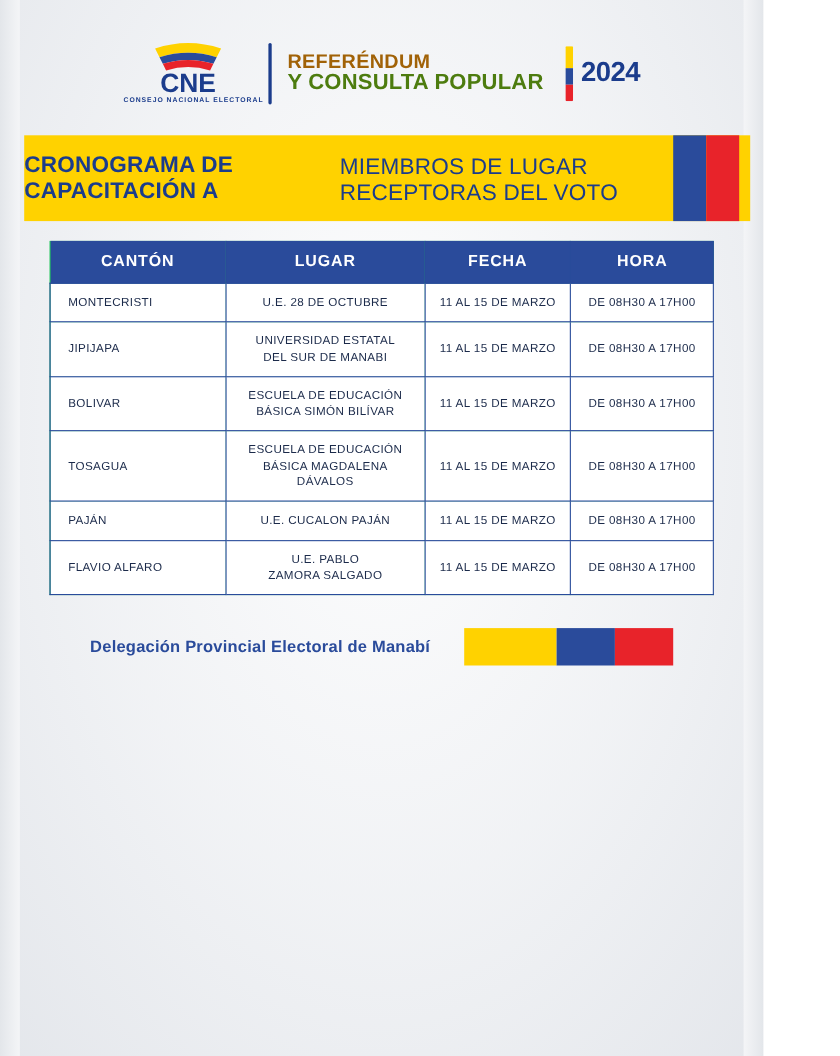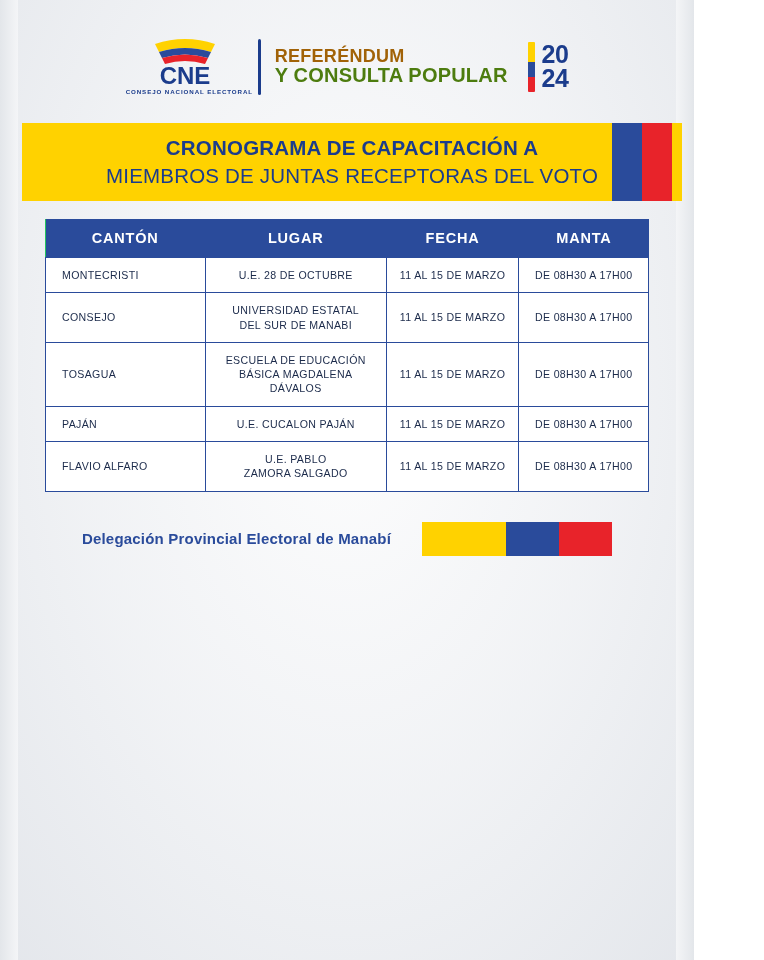--- a/index.html
+++ b/index.html
@@ -86,36 +86,36 @@
   .year-flag {
     display: flex; flex-direction: column;
     width: 7px; height: 50px;
     border-radius: 1px; overflow: hidden;
   }
   .year-flag i { display: block; width: 100%; }
   .yf-y { background: #ffd200; height: 40%; }
   .yf-b { background: #2a4b9b; height: 30%; }
   .yf-r { background: #e8232a; height: 30%; }
   .year-digits {
-    display: flex; flex-direction: column;
+    display: flex; flex-direction: row;
     font-size: 25px; font-weight: 800; color: #1b3c8c;
     line-height: 0.95; letter-spacing: -0.5px;
   }
 
   
   .banner-wrap {
     position: relative;
     margin: 14px 22px 0 22px;
     height: 78px;
   }
   .banner {
     position: absolute; left: 0; top: 0;
     width: 660px; height: 78px;
     background: #ffd200;
-    display: flex; flex-direction: column;
+    display: flex; flex-direction: row;
     align-items: center; justify-content: center;
     color: #1b3c8c;
   }
   .banner .t1 {
     font-size: 20.5px; font-weight: 800; letter-spacing: 0.2px;
   }
   .banner .t2 {
     font-size: 20.5px; font-weight: 400; letter-spacing: 0.2px; margin-top: 4px;
   }
   .banner-flag {
@@ -225,54 +225,60 @@
         <div class="year-digits">
           <span>20</span>
           <span>24</span>
         </div>
       </div>
     </div>
 
     <div class="banner-wrap">
       <div class="banner">
         <div class="t1">CRONOGRAMA DE CAPACITACIÓN A</div>
-        <div class="t2">MIEMBROS DE JUNTAS RECEPTORAS DEL VOTO</div>
+        <div class="t2">MIEMBROS DE LUGAR RECEPTORAS DEL VOTO</div>
       </div>
       <div class="banner-flag">
         <i class="bf-b"></i>
           <i class="bf-r"></i>
       </div>
     </div>
 
     <div class="table-wrap">
       <table>
         <colgroup>
             <col class="c1">
             <col class="c2">
             <col class="c3">
             <col class="c4">
           </colgroup>
         <thead>
           <tr>
             <th>CANTÓN</th>
             <th>LUGAR</th>
             <th>FECHA</th>
-            <th>MANTA</th>
+            <th>HORA</th>
           </tr>
         </thead>
         <tbody id="table-body">
             <tr>
               <td class="canton">MONTECRISTI</td>
               <td>U.E. 28 DE OCTUBRE</td>
               <td>11 AL 15 DE MARZO</td>
               <td>DE 08H30 A 17H00</td>
             </tr>
             <tr>
-              <td class="canton">CONSEJO</td>
+              <td class="canton">JIPIJAPA</td>
               <td>UNIVERSIDAD ESTATAL<br>DEL SUR DE MANABI</td>
+              <td>11 AL 15 DE MARZO</td>
+              <td>DE 08H30 A 17H00</td>
+            </tr>
+            <tr>
+              <td class="canton">BOLIVAR</td>
+              <td>ESCUELA DE EDUCACIÓN<br>BÁSICA SIMÓN BILÍVAR</td>
               <td>11 AL 15 DE MARZO</td>
               <td>DE 08H30 A 17H00</td>
             </tr>
             <tr>
               <td class="canton">TOSAGUA</td>
               <td>ESCUELA DE EDUCACIÓN<br>BÁSICA MAGDALENA<br>DÁVALOS</td>
               <td>11 AL 15 DE MARZO</td>
               <td>DE 08H30 A 17H00</td>
             </tr>
             <tr>

